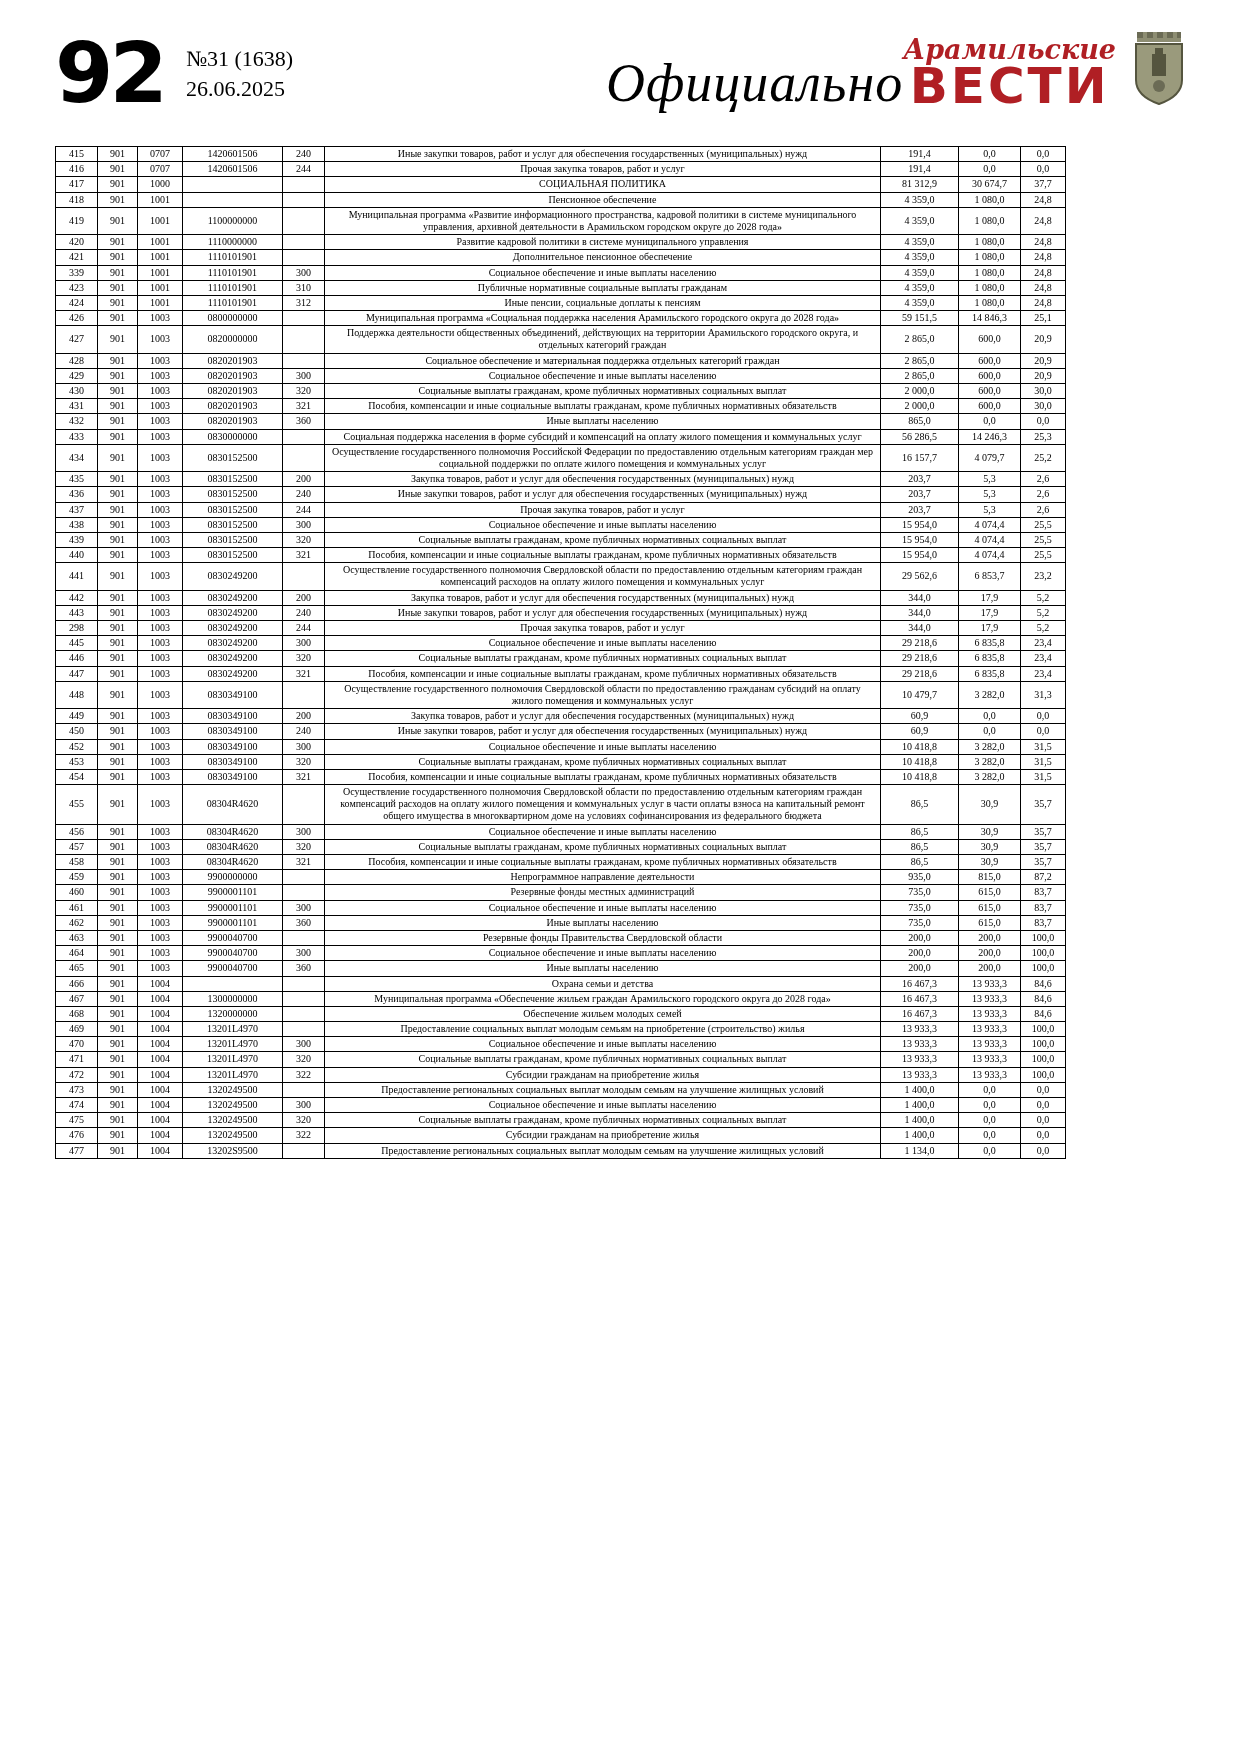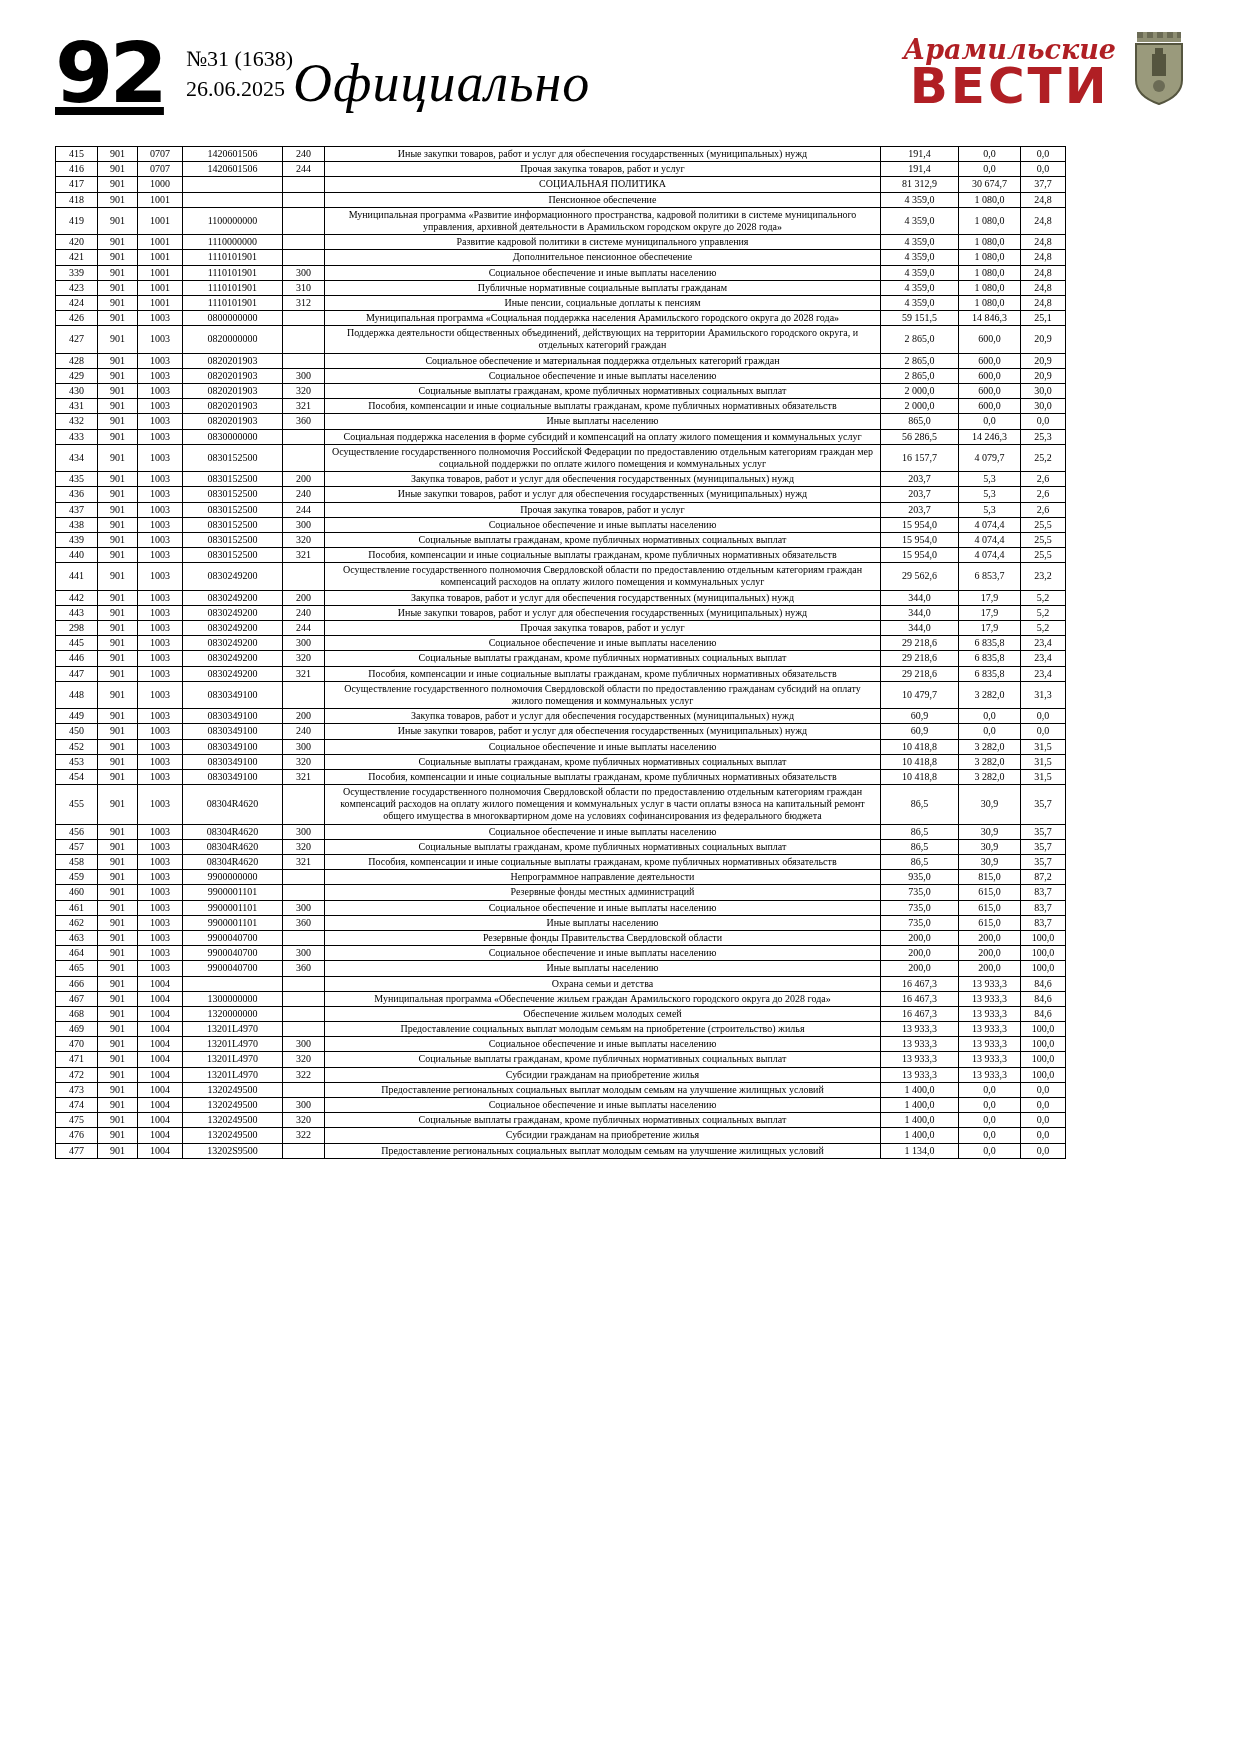--- a/index.html
+++ b/index.html
@@ -8,27 +8,27 @@
     font-family:"Liberation Serif", serif; color:#000; overflow:hidden;
     margin:0 auto;
   }
   
   .header {
     display:flex; align-items:flex-start;
     padding:34px 55px 6px 55px; height:104px; box-sizing:content-box;
   }
   .page-num {
     font-family:"DejaVu Sans", sans-serif; font-weight:bold;
-    font-size:84px; line-height:0.95; letter-spacing:-4px;text-decoration:underline;
+    font-size:84px; line-height:0.95; letter-spacing:-4px;
   }
   .issue-block {
     margin-left:22px; margin-top:10px; font-size:22px; line-height:1.35;
   }
   .section-title {
-    flex:1; text-align:left; font-style:italic; font-size:54px;
+    flex:1; text-align:right; font-style:italic; font-size:54px;
     margin-top:18px; letter-spacing:1px;
   }
   .masthead { display:flex; align-items:flex-start; margin-top:2px; }
   .masthead-text { text-align:center; margin-right:16px; }
   .masthead-line1 {
     color:#b01f24; font-style:italic; font-weight:bold; font-size:27px;
     line-height:1.0; font-family:"DejaVu Serif", serif;
   }
   .masthead-line2 {
     color:#b01f24; font-weight:bold; font-size:50px; line-height:0.95;

